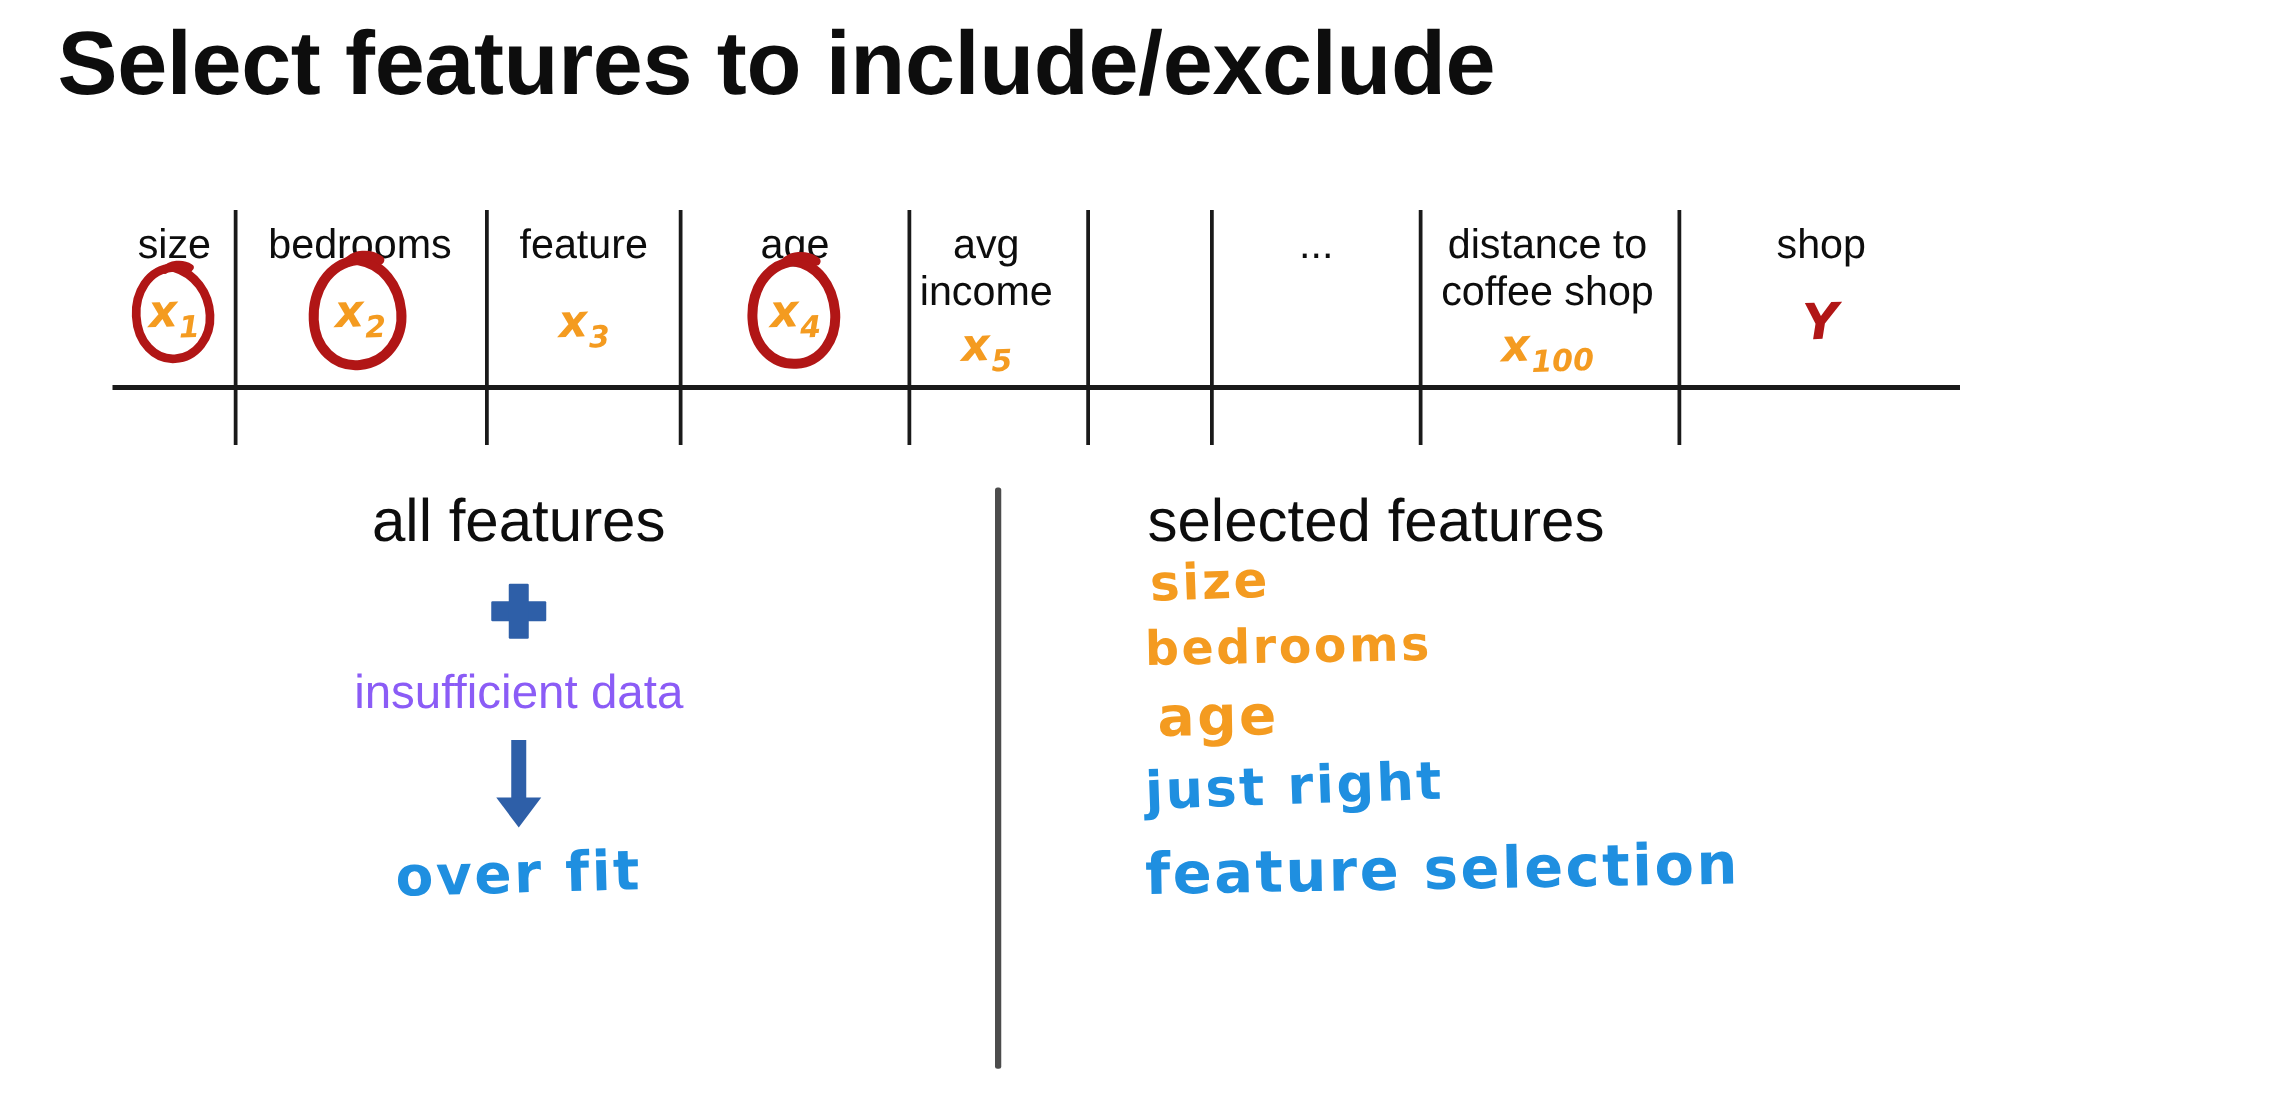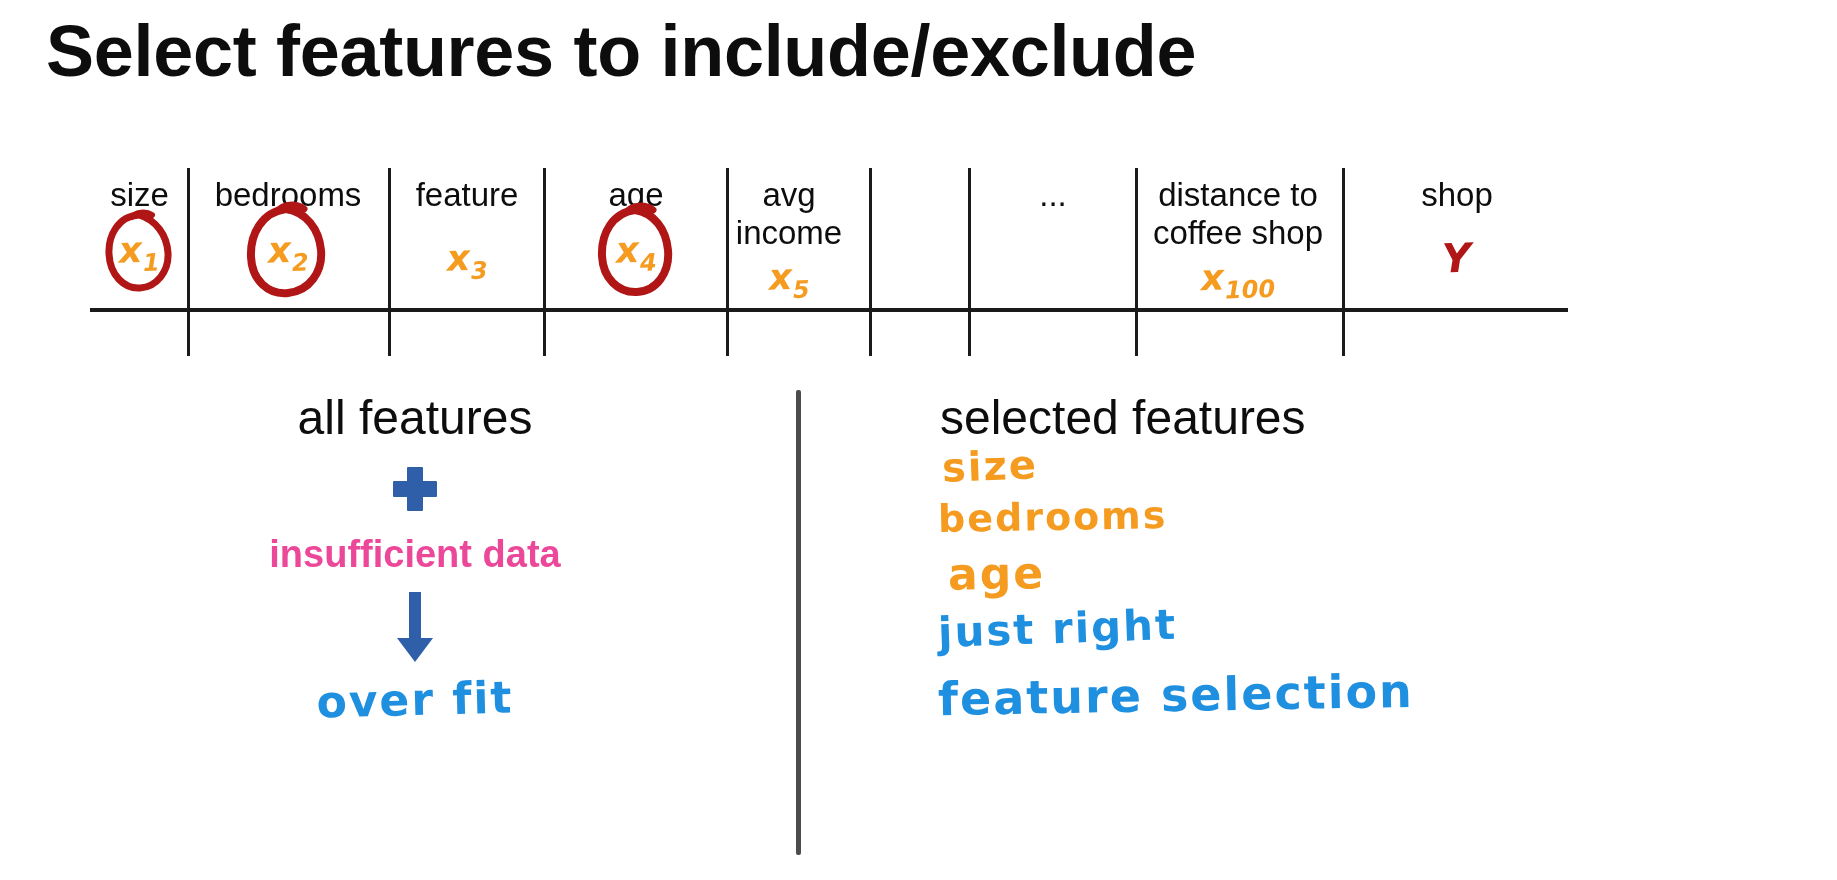--- a/index.html
+++ b/index.html
@@ -115,21 +115,21 @@
     height: 465px;
     background: #4c4c4c;
     border-radius: 2px;
   }
 
   .panel {
     position: absolute;
     top: 390px;
   }
   #panel-left  { left: 60px;  width: 710px; }
-  #panel-right { left: 830px; width: 960px; }
+  #panel-right { left: 808px; width: 960px; }
 
   .panel-heading {
     font-size: 48px;
     color: #0d0d0d;
     font-weight: 400;
     text-align: center;
   }
   #panel-right .panel-heading { text-align: left; padding-left: 110px; }
 
   .plus-glyph {
@@ -145,22 +145,22 @@
     background: #2e5fa8;
     border-radius: 1px;
   }
   .plus-glyph::before { left: 0; top: 14px; width: 44px; height: 16px; }
   .plus-glyph::after  { top: 0; left: 14px; width: 16px; height: 44px; }
 
   .emph-orange {
     margin-top: 22px;
     text-align: center;
     font-size: 38px;
-    color: #ec4899;
-    font-weight: 700;
+    color: #8b5cf6;
+    font-weight: 400;
   }
 
   .arrow-glyph {
     margin: 16px auto 0 auto;
     width: 36px;
     height: 70px;
     position: relative;
   }
   .arrow-glyph .shaft {
     position: absolute;

